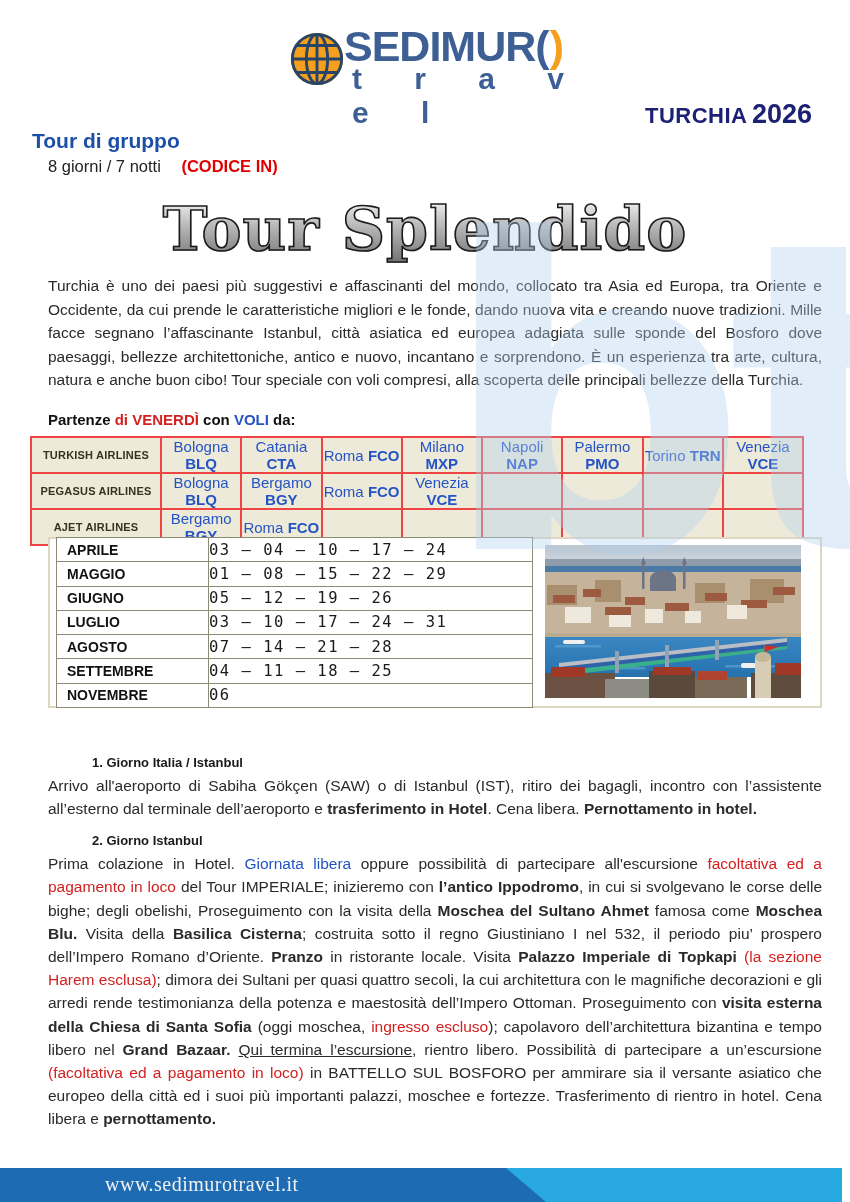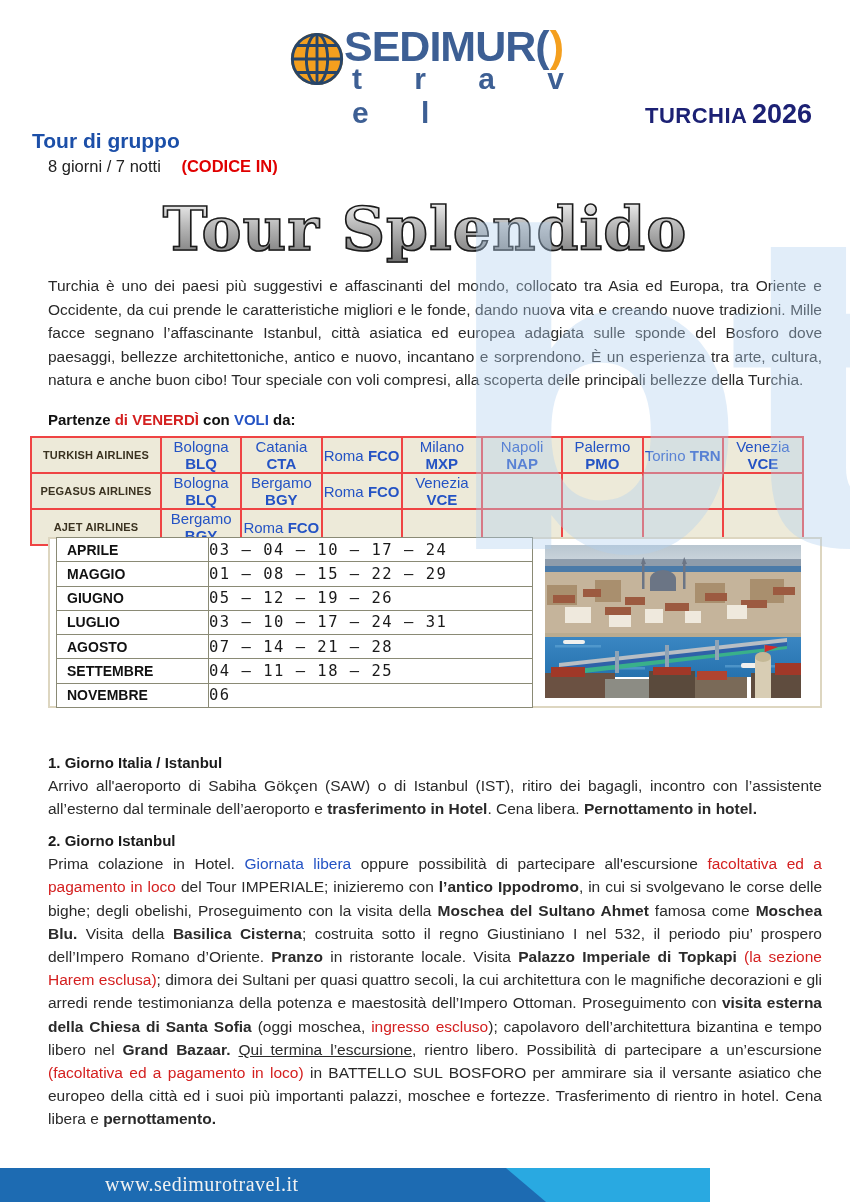--- a/index.html
+++ b/index.html
@@ -60,25 +60,25 @@
   table.calendar td { border:1px solid #8a8a75; vertical-align:middle; }
   td.cal-month { font-size:14px; font-weight:bold; color:#111; padding-left:10px; width:152px; }
   td.cal-dates { font-family:"DejaVu Sans Mono", monospace; font-size:15.5px; color:#1a1a1a;
     letter-spacing:1.5px; }
 
   .photo { position:absolute; top:545px; left:545px; width:256px; height:153px; z-index:2; }
 
   
   .sec { position:absolute; left:48px; width:774px; font-size:15.5px; line-height:23.2px;
     text-align:justify; color:#2a2a2a; }
-  .sec-heading { font-weight:bold; text-align:left; font-size:15px; color:#1a1a1a; }
+  .sec-heading { font-weight:bold; text-align:left; font-size:13px; color:#1a1a1a;margin-left:44px; }
   .sec1 { top:751px; } .sec2 { top:829px; }
 
   
-  .footer { position:absolute; left:0; top:1168px; width:710px; height:34px; background:#29a9e1; }
+  .footer { position:absolute; left:0; top:1168px; width:842px; height:34px; background:#29a9e1; }
   .footer-dark { position:absolute; inset:0; background:#1d6bb2;
     clip-path:polygon(0 0, 506px 0, 546px 34px, 0 34px); }
   .footer-url { position:absolute; left:105px; top:5px; font-family:"Liberation Serif", serif;
     font-size:20px; color:#f2f2f2; letter-spacing:0.5px; z-index:2; }
 </style>
 </head>
 <body>
 
 <div class="page">
 

